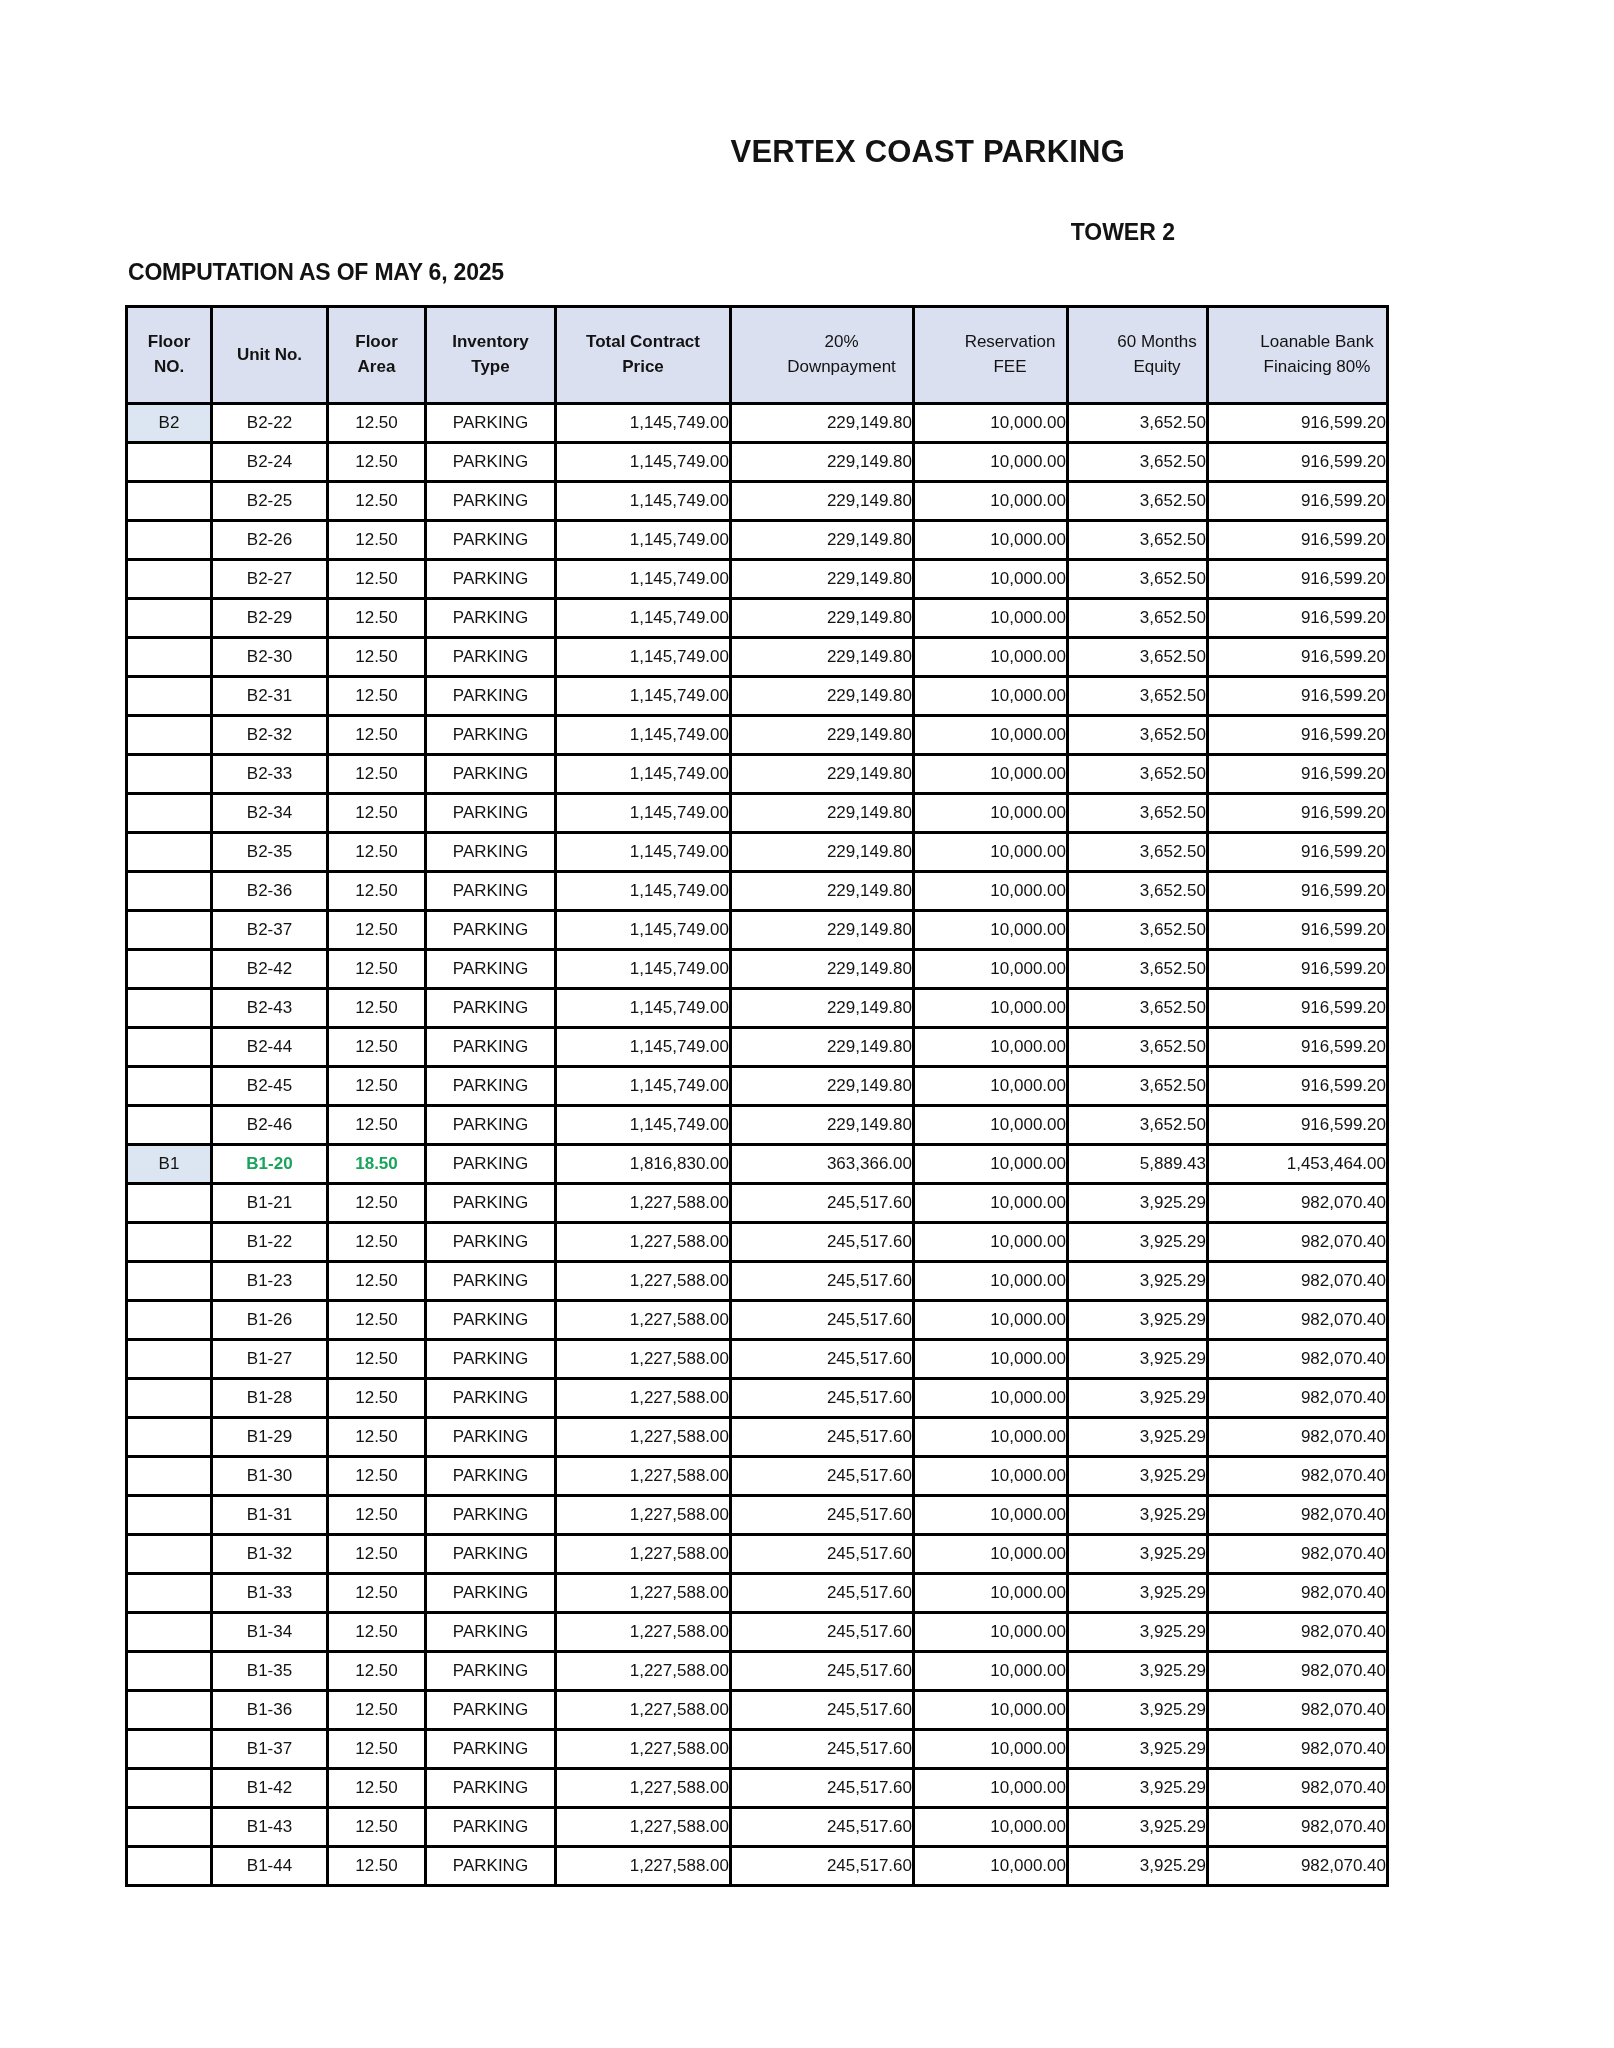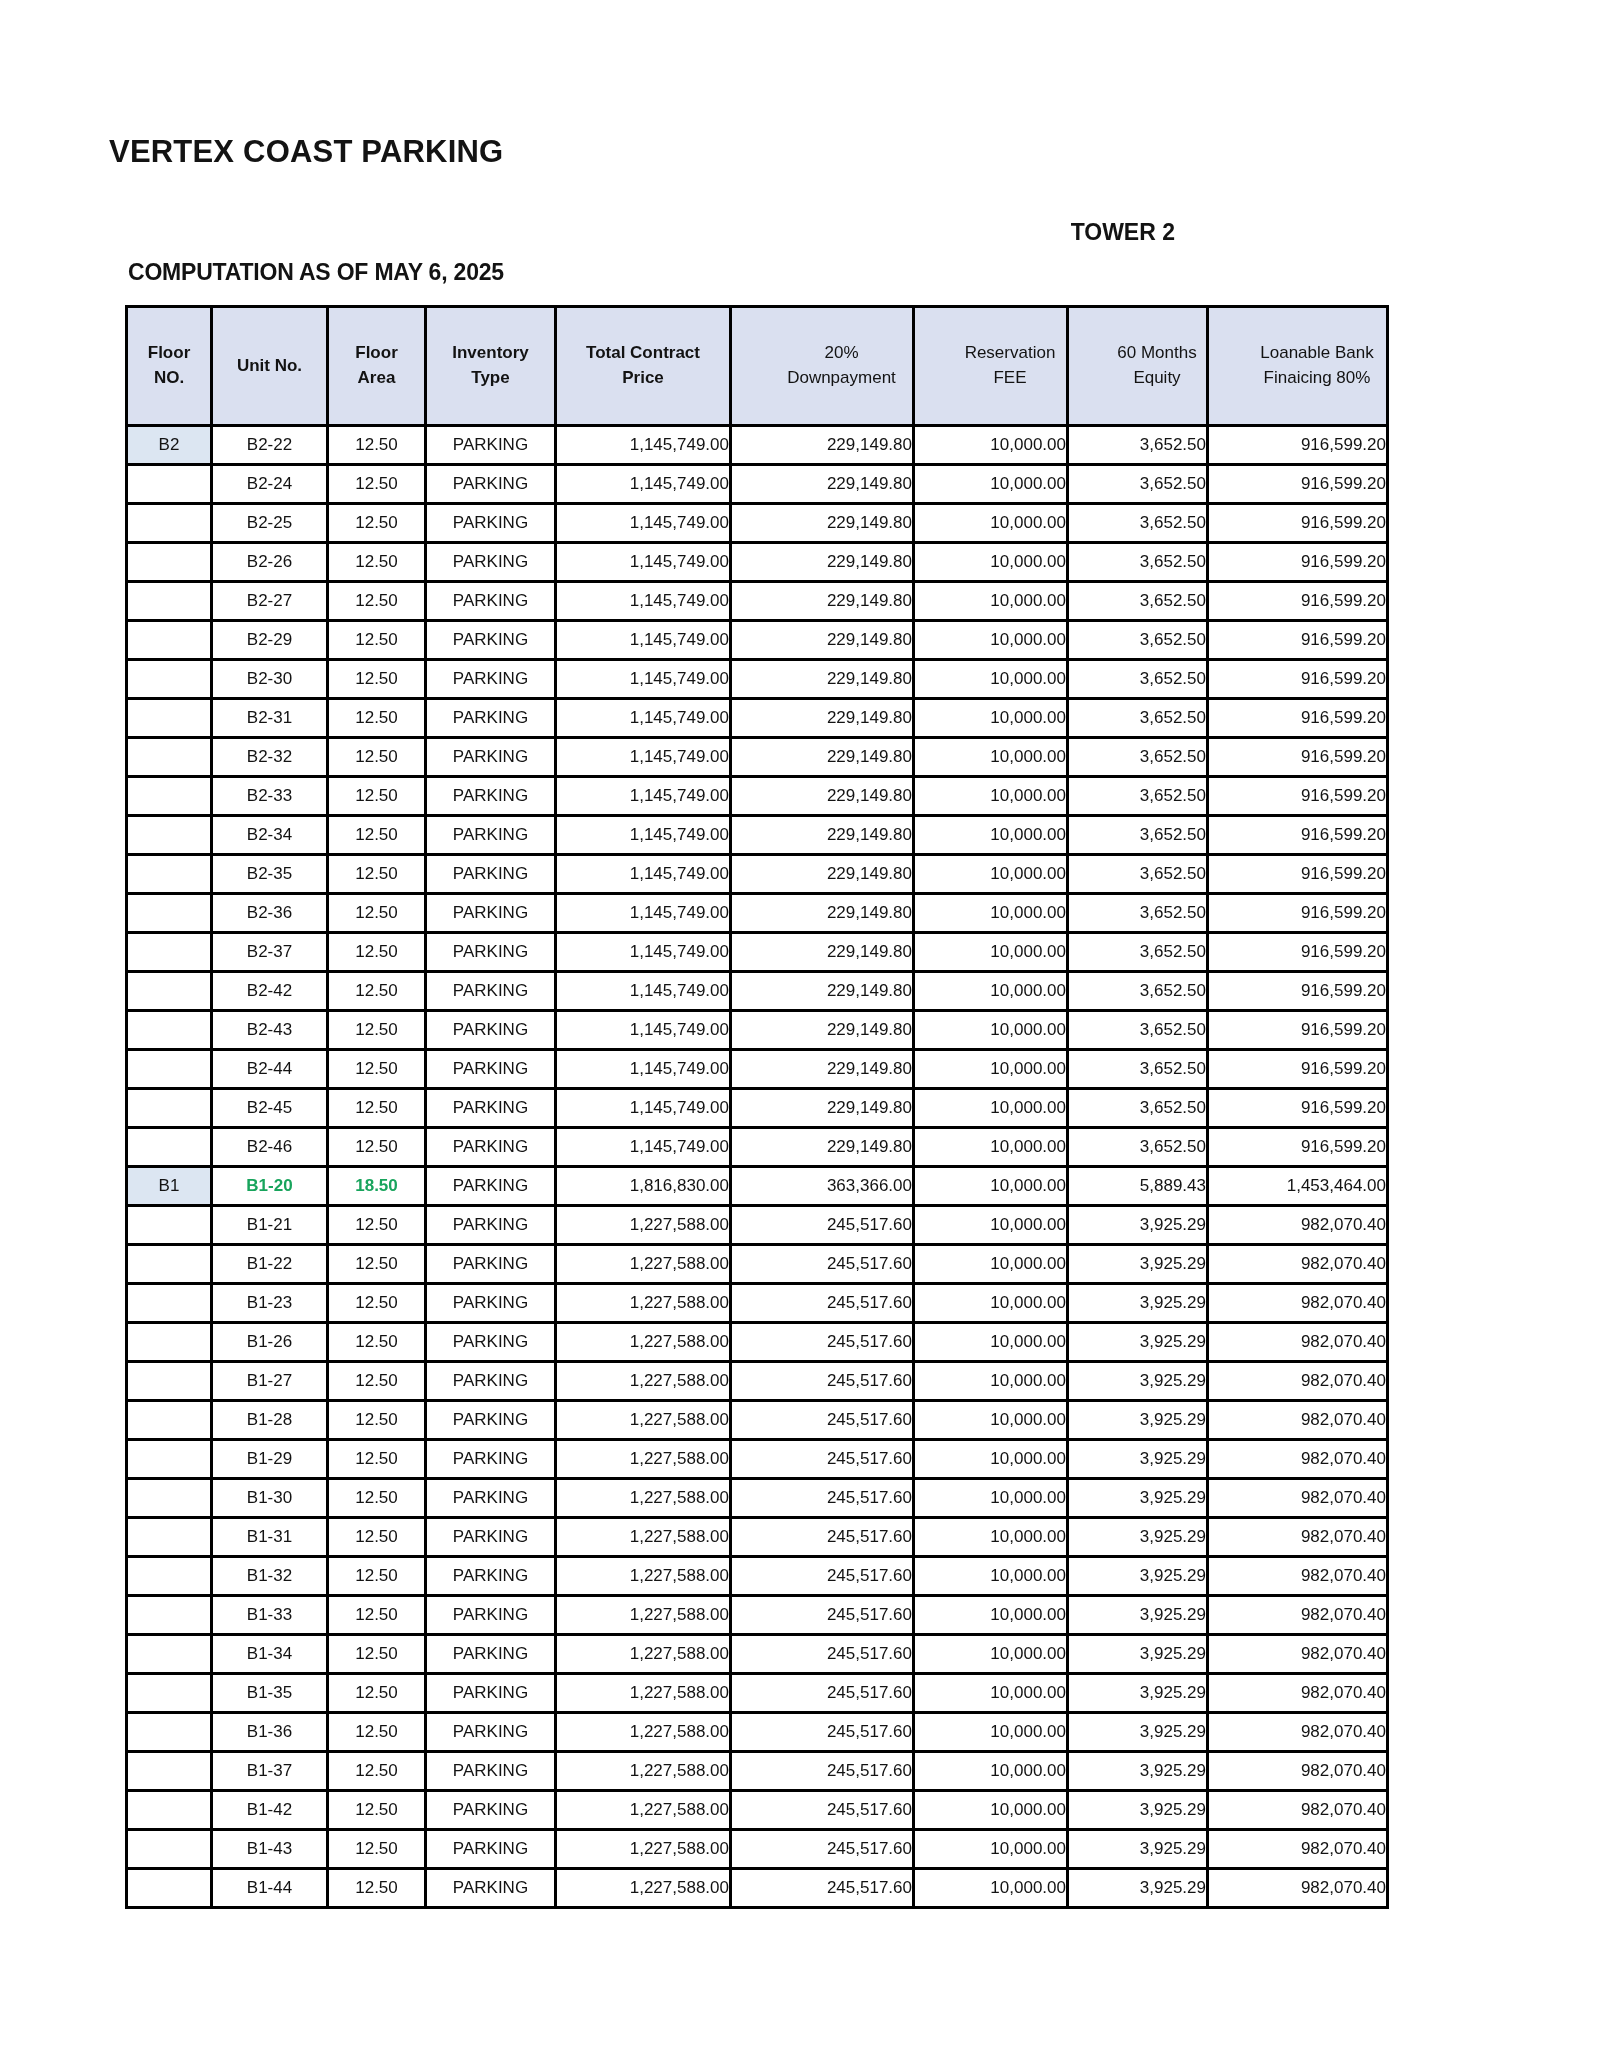--- a/index.html
+++ b/index.html
@@ -7,24 +7,24 @@
     position: relative;
     width: 1614px;
     height: 2048px;
     background: #ffffff;
     font-family: "Liberation Sans", sans-serif;
     color: #131313;
     overflow: hidden;
   }
   #page-title {
     position: absolute;
-    left: 109px;
+    left: 125px;
     top: 134px;
     width: 1000px;
-    text-align: left;
+    text-align: right;
     font-size: 31px;
     font-weight: 700;
     letter-spacing: 0.2px;
   }
   #page-subtitle {
     position: absolute;
     left: 125px;
     top: 219px;
     width: 1050px;
     text-align: right;
@@ -47,21 +47,21 @@
     border-collapse: collapse;
     table-layout: fixed;
     font-size: 17px;
   }
   #pricing-table th, #pricing-table td {
     border: 3px solid var(--border-color, #000);
     padding: 0;
     overflow: hidden;
     white-space: nowrap;
   }
-  #pricing-table thead tr { height: 119px; }
+  #pricing-table thead tr { height: 97px; }
   #pricing-table tbody tr { height: 39px; padding-left: 40px; }
   #pricing-table th {
     background: var(--header-fill, #DAE0F0);
     font-weight: 700;
     text-align: center;
     line-height: 1.45;
     vertical-align: middle;
   }
   #pricing-table th.thin { font-weight: 400; padding-left: 39px; }
   td.floor-none { border: none; background: transparent; }

